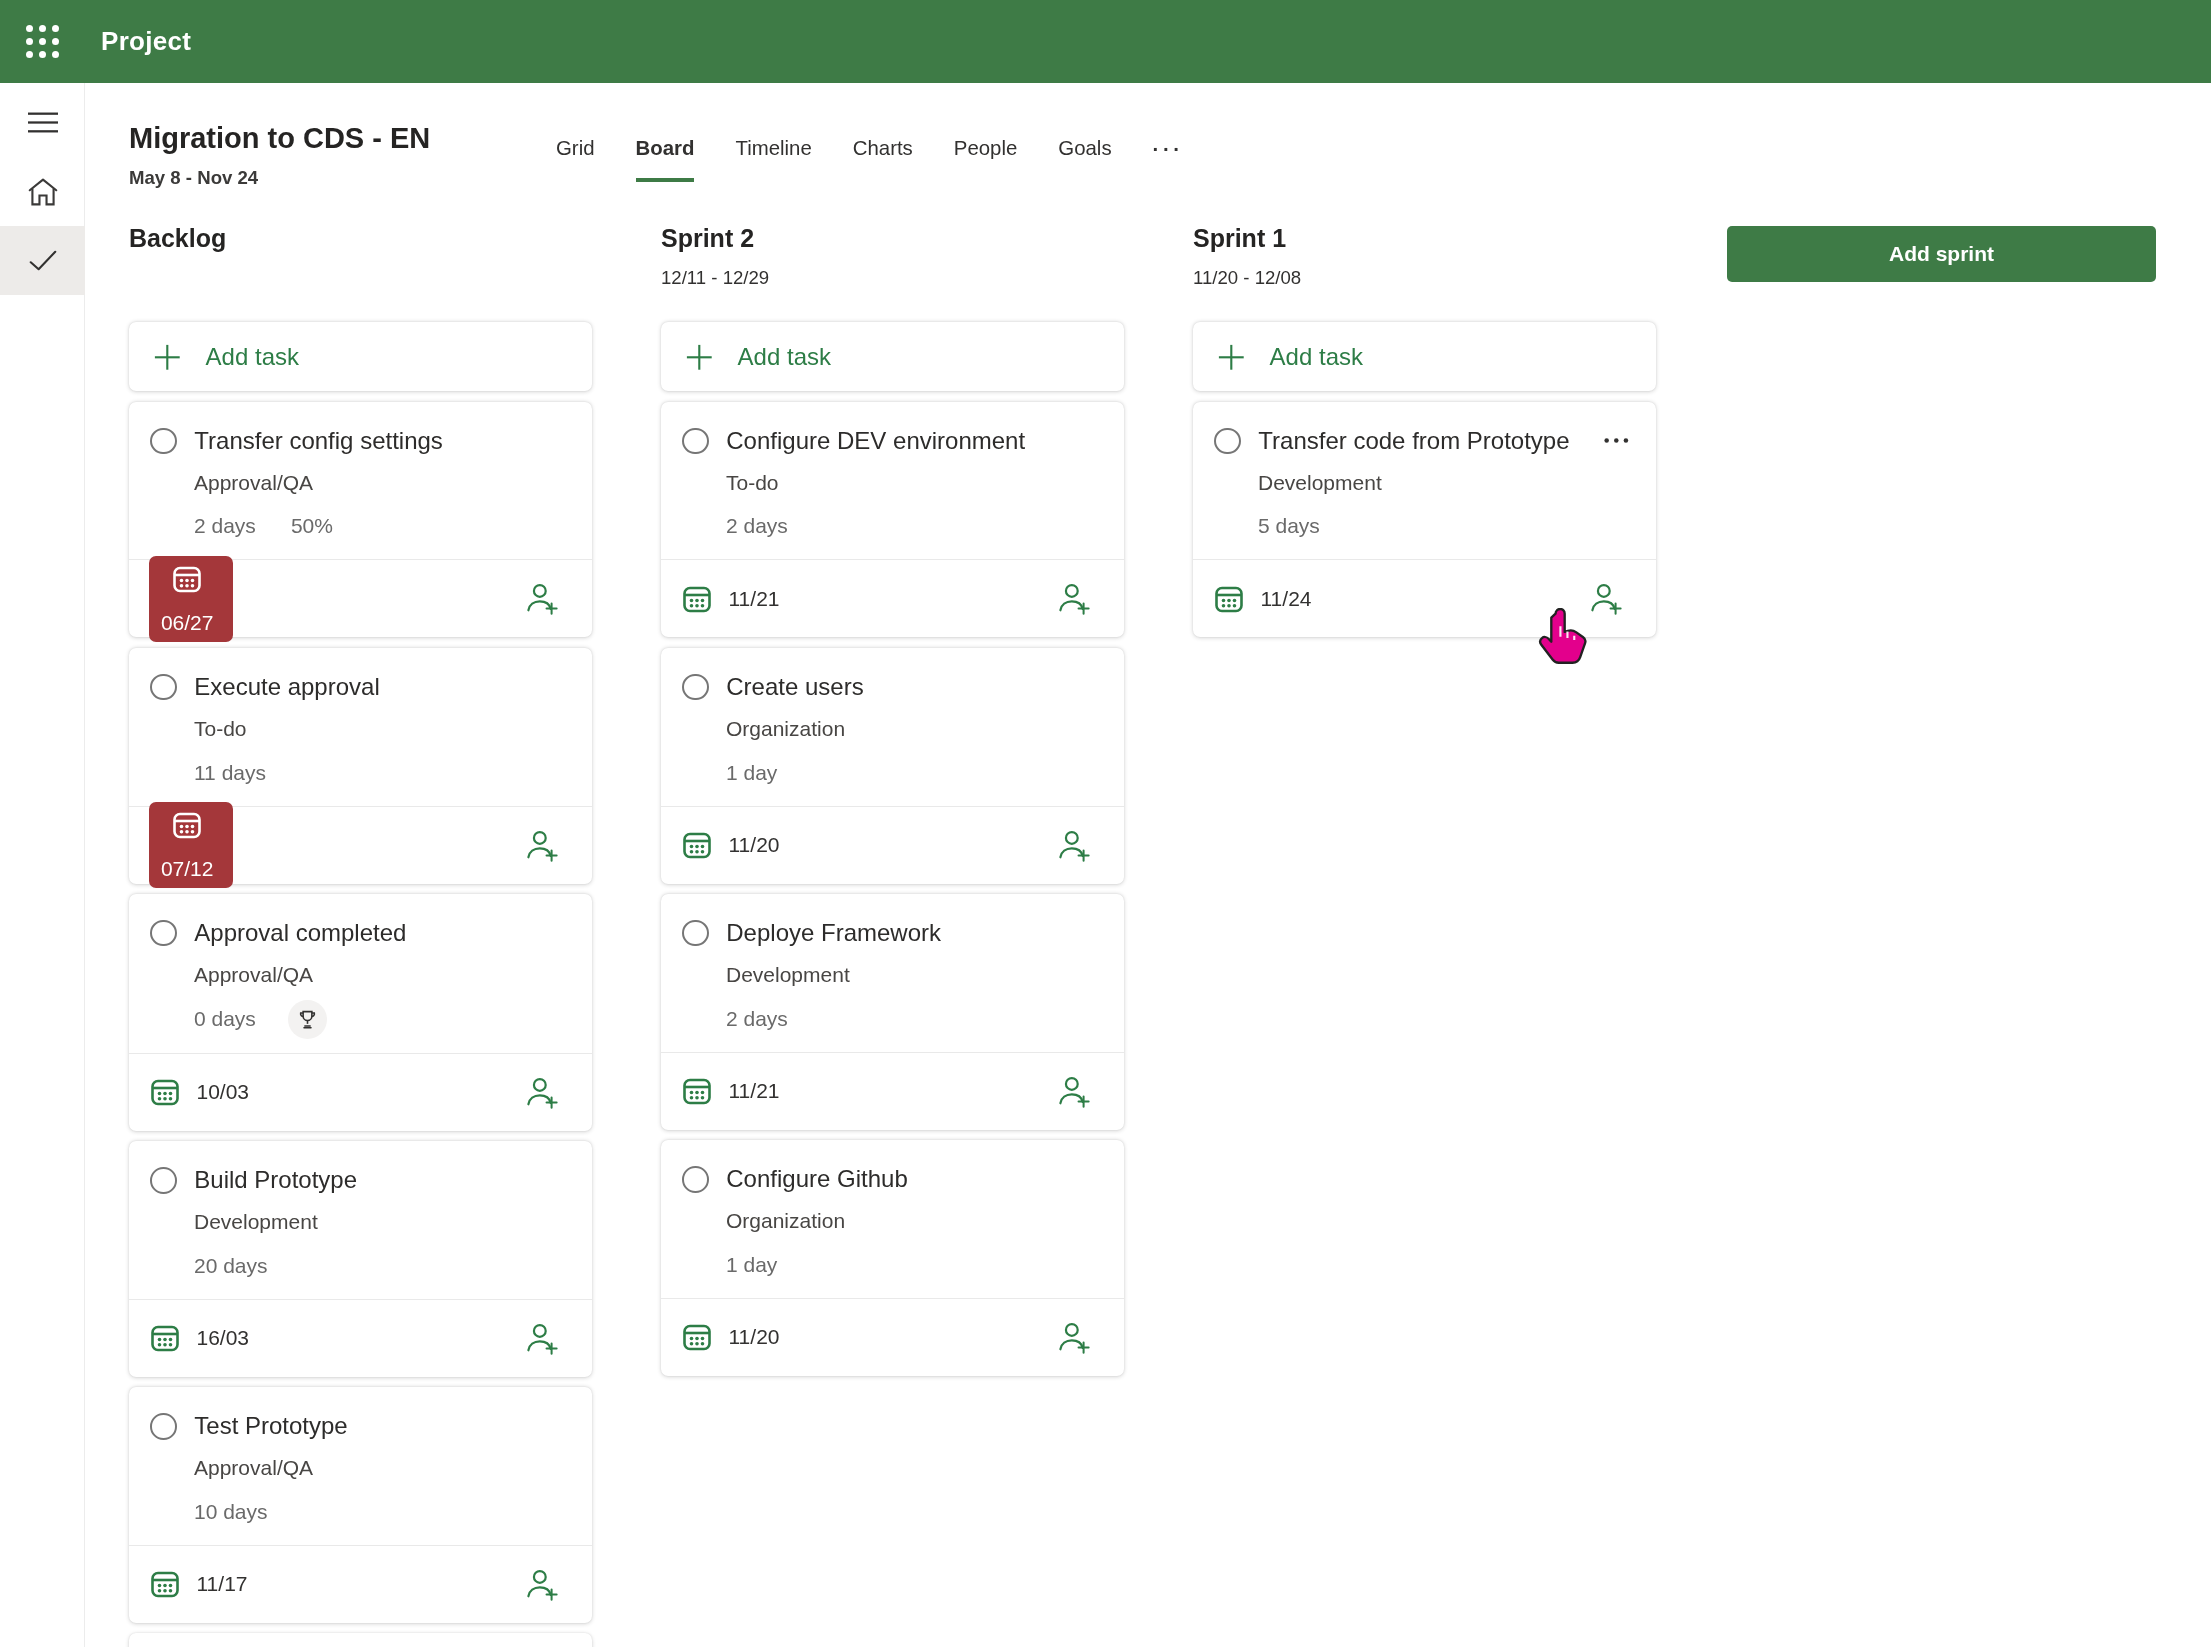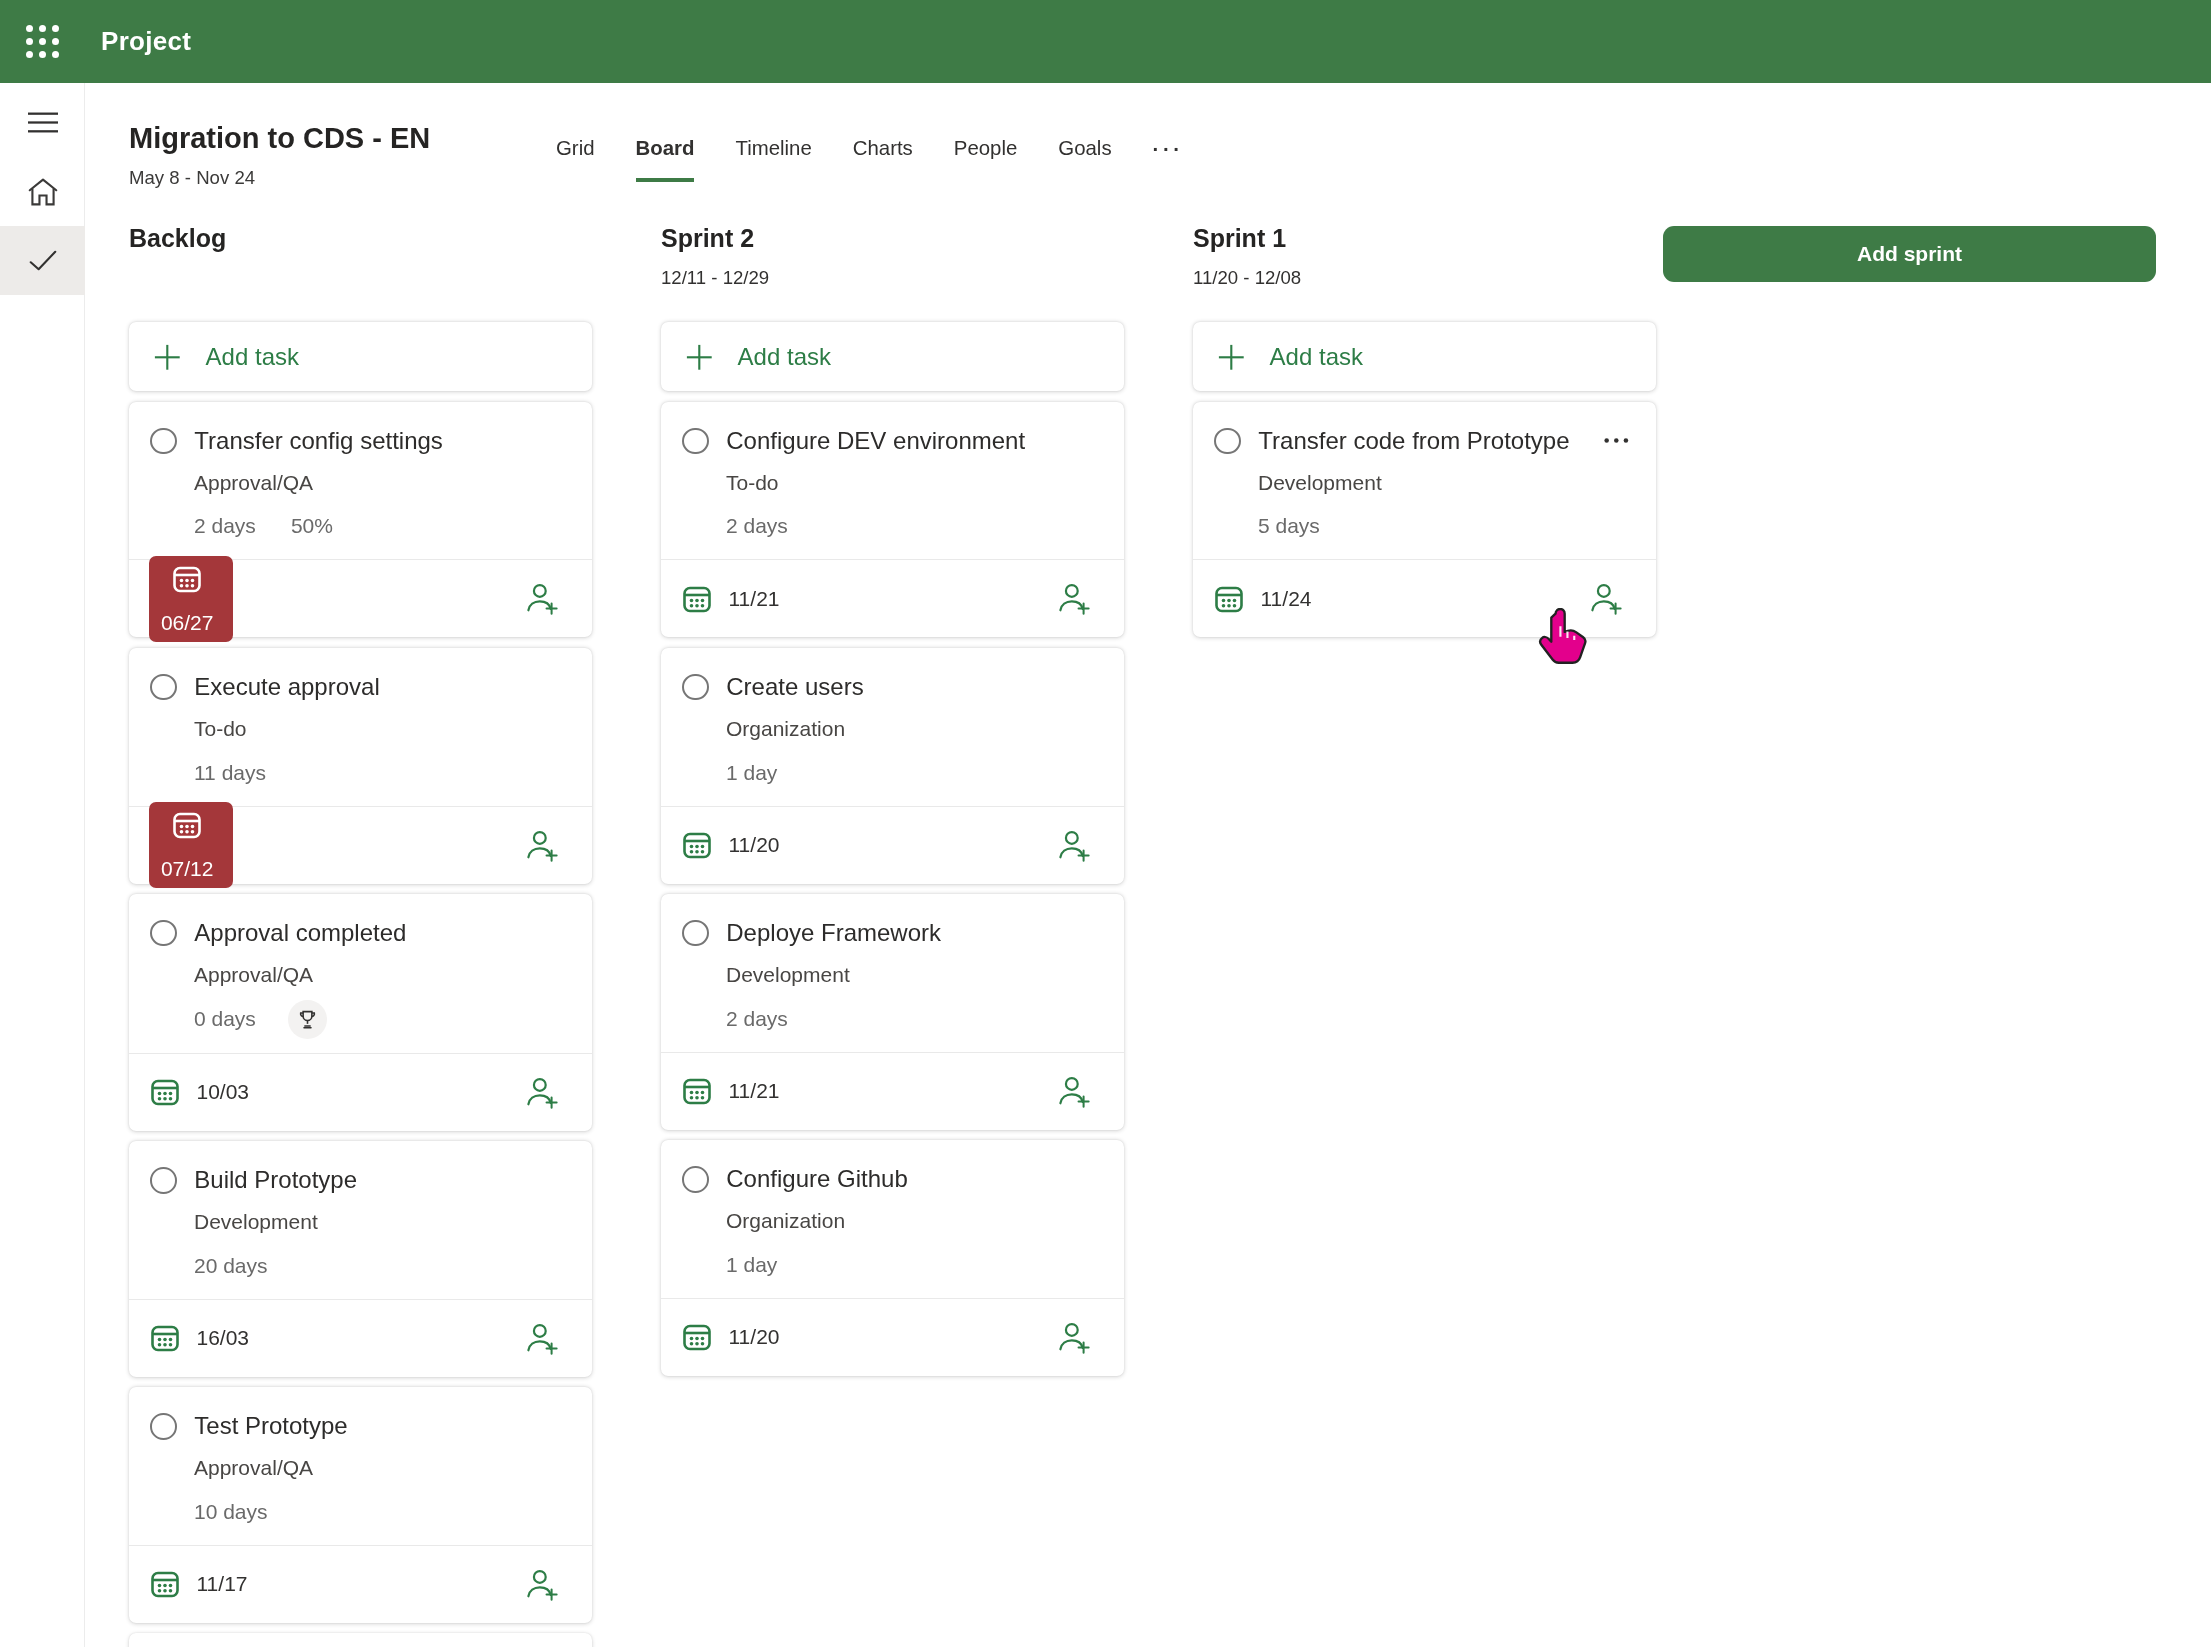--- a/index.html
+++ b/index.html
@@ -37,41 +37,41 @@
     cursor: pointer; color: #323130;
   }
   .side-item.selected { background: #edebe9; }
 
   .main { flex: 1; padding-left: 44px; position: relative; }
 
   
   .page-header { display: flex; align-items: flex-start; margin-top: 39px; }
   .title-block { width: 427px; flex: none; }
   .page-title { font-size: 29px; font-weight: 700; color: #252423; }
-  .page-dates { margin-top: 12.4px; font-size: 18.6px; color: #3b3a39; }
+  .page-dates { margin-top: 12.4px; font-size: 18.6px; color: #3b3a39; font-weight: bold; }
   .tabs { display: flex; gap: 41px; margin-top: 14px; align-items: center; }
   .tab {
     font-size: 20.4px; color: #323130; padding-bottom: 17.7px;
     border-bottom: 4.4px solid transparent; cursor: pointer; white-space: nowrap;
   }
   .tab.active { font-weight: 700; border-bottom-color: #3e7b46; }
   .tab.more { letter-spacing: 3.5px; font-weight: 700; padding-top: 1.8px; }
 
   
   .board { margin-top: 35px; position: relative; }
   .columns { display: flex; gap: 69px; }
   .column { width: 463px; flex: none; }
   .col-header { height: 98px; }
   .col-name { font-size: 25px; font-weight: 600; color: #252423; }
   .col-dates { margin-top: 14px; font-size: 18.6px; color: #323130; }
 
   .add-sprint-btn {
     position: absolute; top: 1.8px; right: 55px;
-    width: 493px; height: 56px;
-    background: #3e7b46; color: #fff; border: none; border-radius: 11px;
+    width: 429px; height: 56px;
+    background: #3e7b46; color: #fff; border: none; border-radius: 5px;
     font-family: inherit; font-size: 21px; font-weight: 600; cursor: pointer;
   }
 
   .card {
     background: #fff; border-radius: 7px; margin-bottom: 10.6px;
     box-shadow: 0 0.9px 4.4px rgba(0,0,0,.16), 0 0 1.8px rgba(0,0,0,.10);
   }
   .add-task-card {
     height: 69px; display: flex; align-items: center;
     padding: 0 25px; cursor: pointer; color: #2d7d46;

